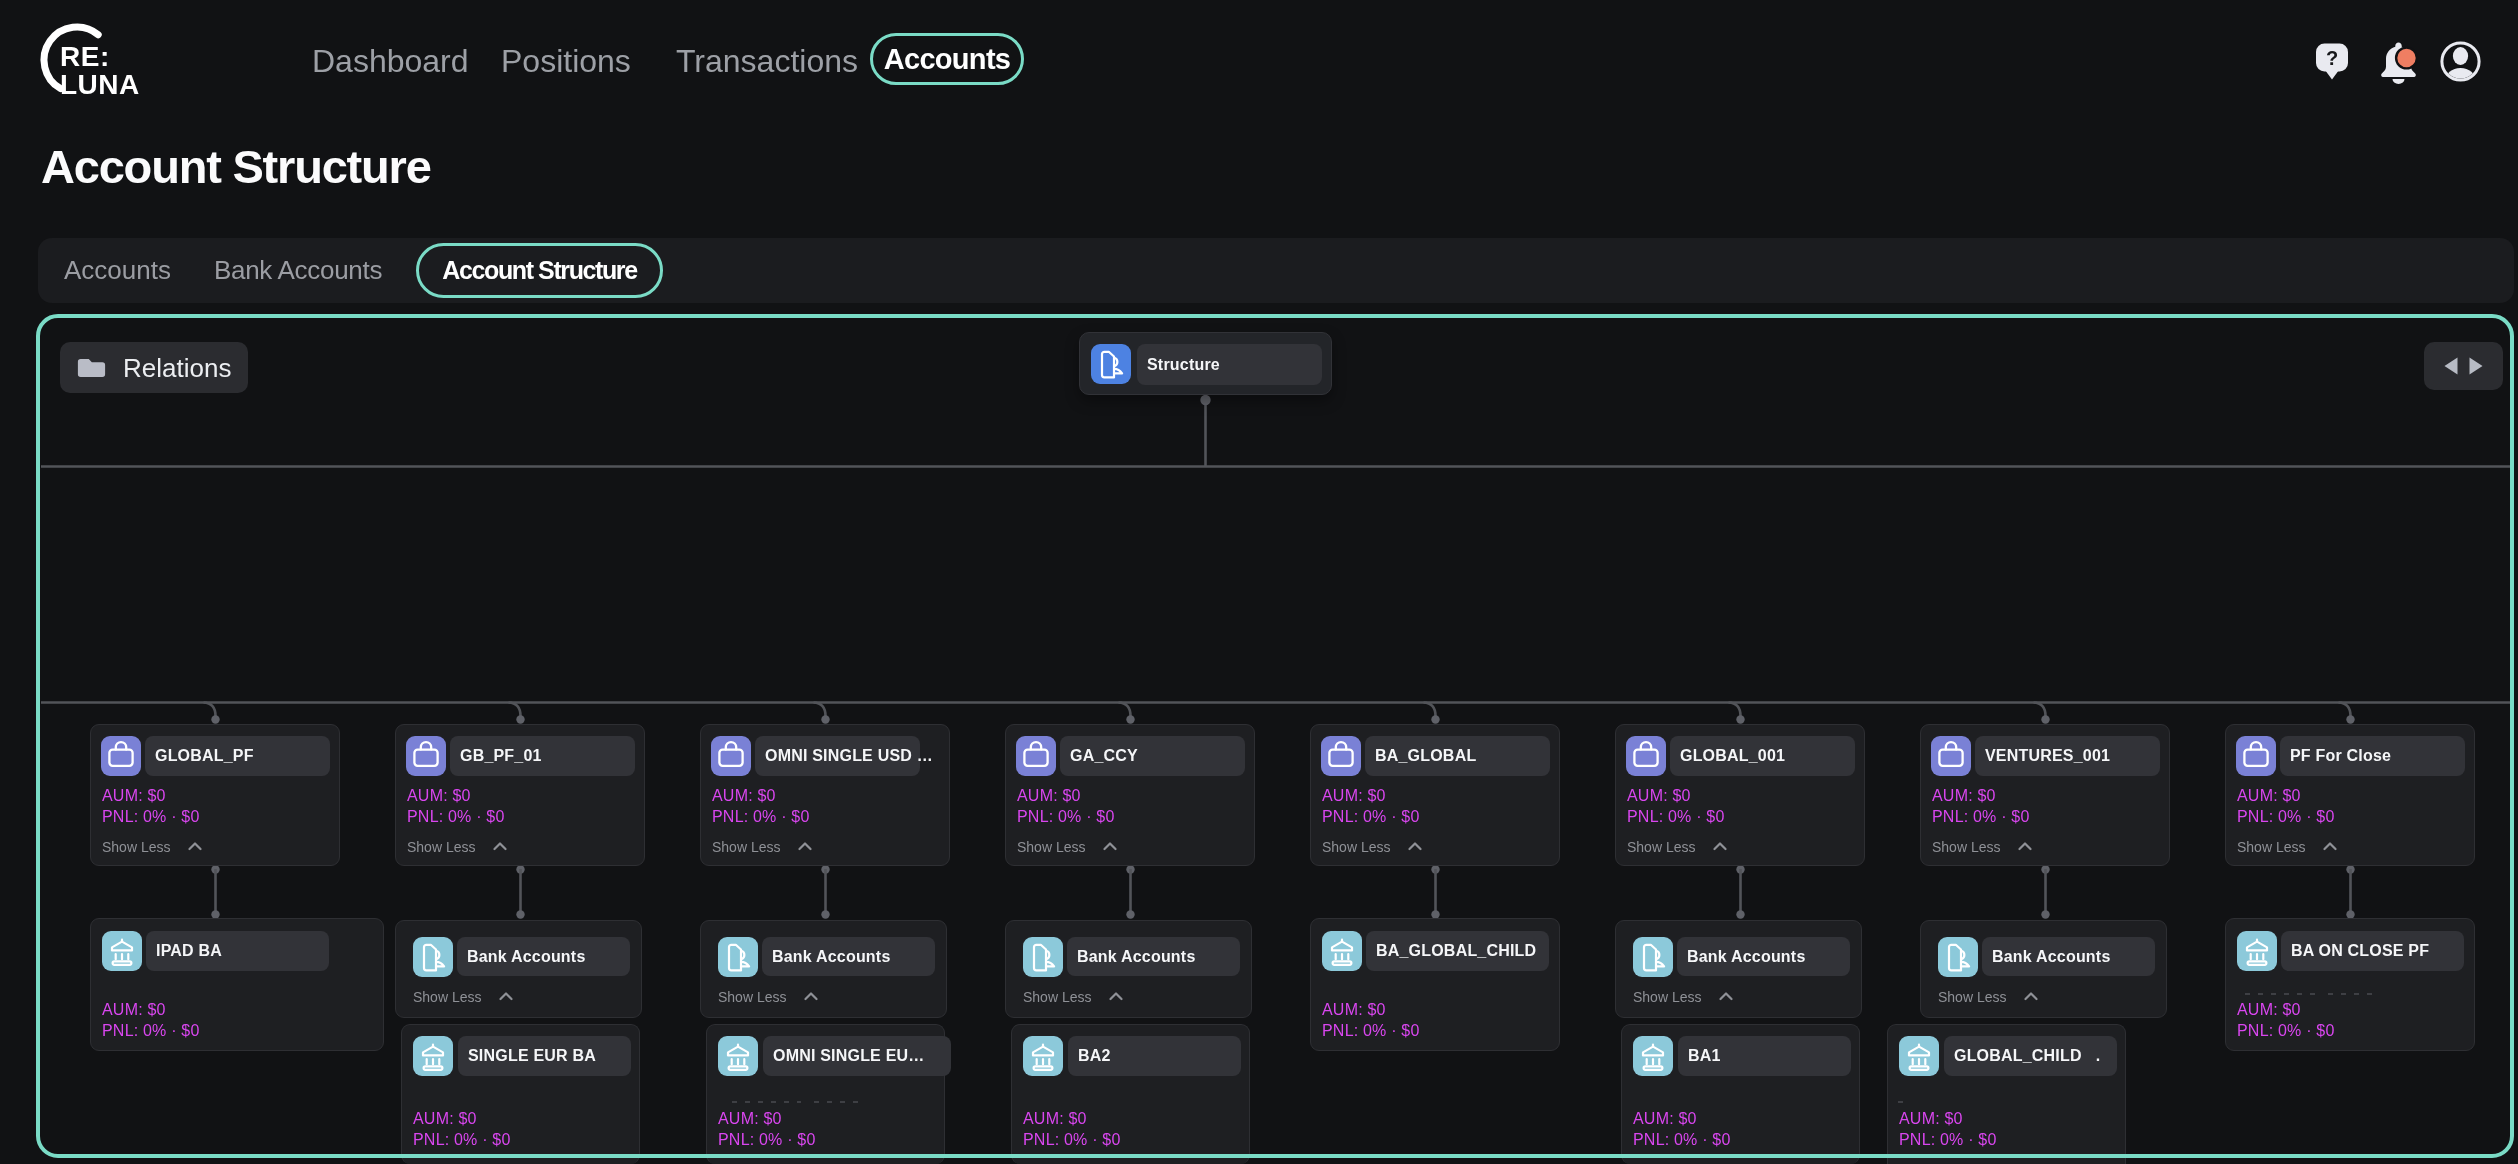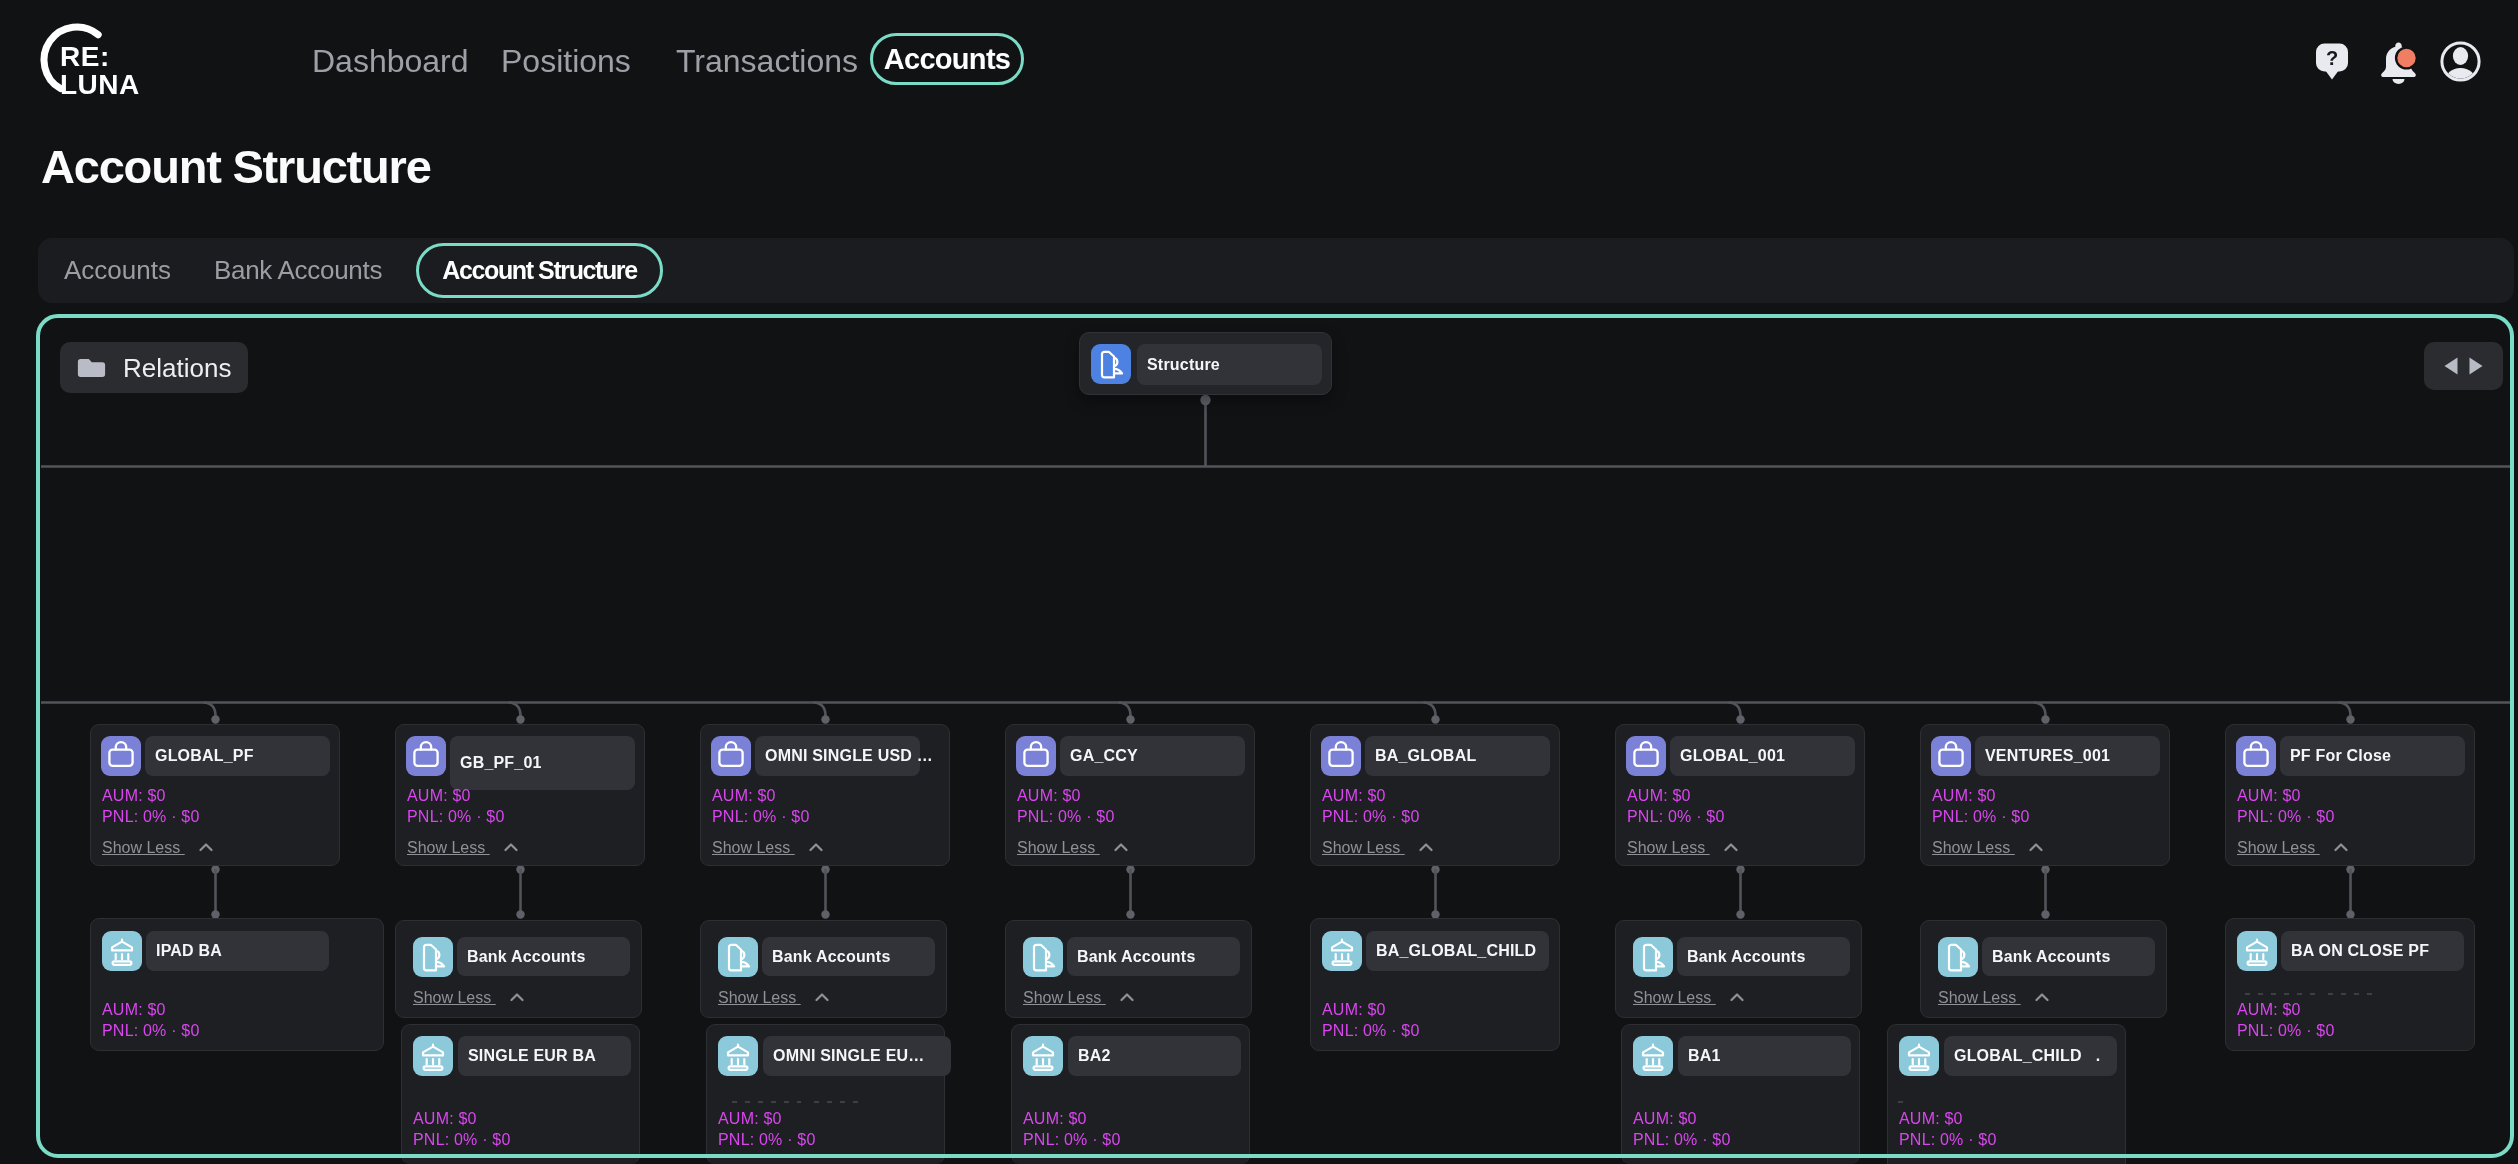--- a/index.html
+++ b/index.html
@@ -9,21 +9,21 @@
 .strip { position:absolute; left:38px; top:238px; width:2476px; height:65px; background:#1b1c1f; border-radius:14px; }
 .tab { position:absolute; top:0; height:65px; line-height:65px; font-size:26px; color:#9b9da3; }
 .pill { position:absolute; left:378px; top:5px; width:247px; height:55px; border:3.5px solid #7adbc6; border-radius:28px; color:#fff; font-size:25px; font-weight:bold; letter-spacing:-1.4px; text-align:center; line-height:48px; }
 .navpill { position:absolute; left:870px; top:33px; width:154px; height:52px; border:3px solid #7adbc6; border-radius:26px; color:#fff; font-size:29px; font-weight:bold; letter-spacing:-0.7px; text-align:center; line-height:46px; }
 .panel { position:absolute; left:36px; top:314px; width:2478px; height:844px; border:4px solid #7adbc6; border-radius:22px; z-index:10; pointer-events:none; }
 .edges { position:absolute; left:0; top:0; }
 .card { position:absolute; background:#1e1f22; border:1.5px solid #2e2f33; border-radius:9px; }
 .lbox { position:absolute; background:#323338; border-radius:8px; }
 .lname { position:absolute; left:10px; top:50%; transform:translateY(-50%); font-size:16px; font-weight:bold; color:#f5f6f8; white-space:nowrap; letter-spacing:0.2px; }
 .mtx { position:absolute; font-size:16px; color:#d946ef; letter-spacing:0.2px; white-space:nowrap; }
-.sless { position:absolute; font-size:16px; color:#8f9197; white-space:nowrap;text-decoration:underline; }
+.sless { position:absolute; font-size:14px; color:#8f9197; white-space:nowrap; }
 .chev { display:inline-block; margin-left:14px; vertical-align:middle; margin-top:-3px; }
 .cicon { width:40px; height:40px; border-radius:9px; display:flex; align-items:center; justify-content:center; }
 .dotrow { position:absolute; height:2px; background:repeating-linear-gradient(90deg,#3e3f44 0 5px,transparent 5px 13px); }
 .relbtn { position:absolute; left:60px; top:342px; width:188px; height:51px; background:#2b2c30; border-radius:10px; }
 .arrbtn { position:absolute; left:2424px; top:342px; width:79px; height:48px; background:#2b2c30; border-radius:10px; }
 .snode { position:absolute; left:1079px; top:332px; width:253px; height:63px; background:#232529; border:1.5px solid #313237; border-radius:10px; box-shadow:0 6px 14px rgba(0,0,0,0.35); }
 </style></head>
 <body>
 <svg class="edges" width="2518" height="1164">
     <line x1="41" y1="466.5" x2="2511" y2="466.5" stroke="#525459" stroke-width="2.6"></line>
@@ -154,21 +154,21 @@
 </div>
 <div class="card" style="left:395px;top:724px;width:250px;height:142px">
   <div style="position:absolute;left:10px;top:11px">
       <div class="cicon" style="background:#7a81d6">
         <svg width="40" height="40" viewBox="0 0 40 40" fill="none" stroke="#fff" stroke-width="2.3" stroke-linecap="round" stroke-linejoin="round">
           <rect x="8.4" y="13.6" width="23.2" height="16.2" rx="3.2"></rect>
           <path d="M14.8 13.4 v-2.1 a5.2 5.2 0 0 1 10.4 0 v2.1"></path>
         </svg>
       </div>
     </div>
-  <div class="lbox" style="left:54px;top:11px;width:185px;height:54px">
+  <div class="lbox" style="left:54px;top:11px;width:185px;height:40px">
       <span class="lname">GB_PF_01</span>
     </div>
   <div class="mtx" style="left:11px;top:62px">AUM: $0</div>
   <div class="mtx" style="left:11px;top:83px">PNL: 0% · $0</div>
   <div class="sless" style="left:11px;top:114px">Show Less <svg class="chev" width="14" height="9" viewBox="0 0 14 9" fill="none" stroke="#8f9197" stroke-width="2.2" stroke-linecap="round" stroke-linejoin="round">
         <path d="M1.5 7 L7 1.5 L12.5 7"></path>
       </svg></div>
 </div>
 <div class="card" style="left:700px;top:724px;width:250px;height:142px">
   <div style="position:absolute;left:10px;top:11px">

